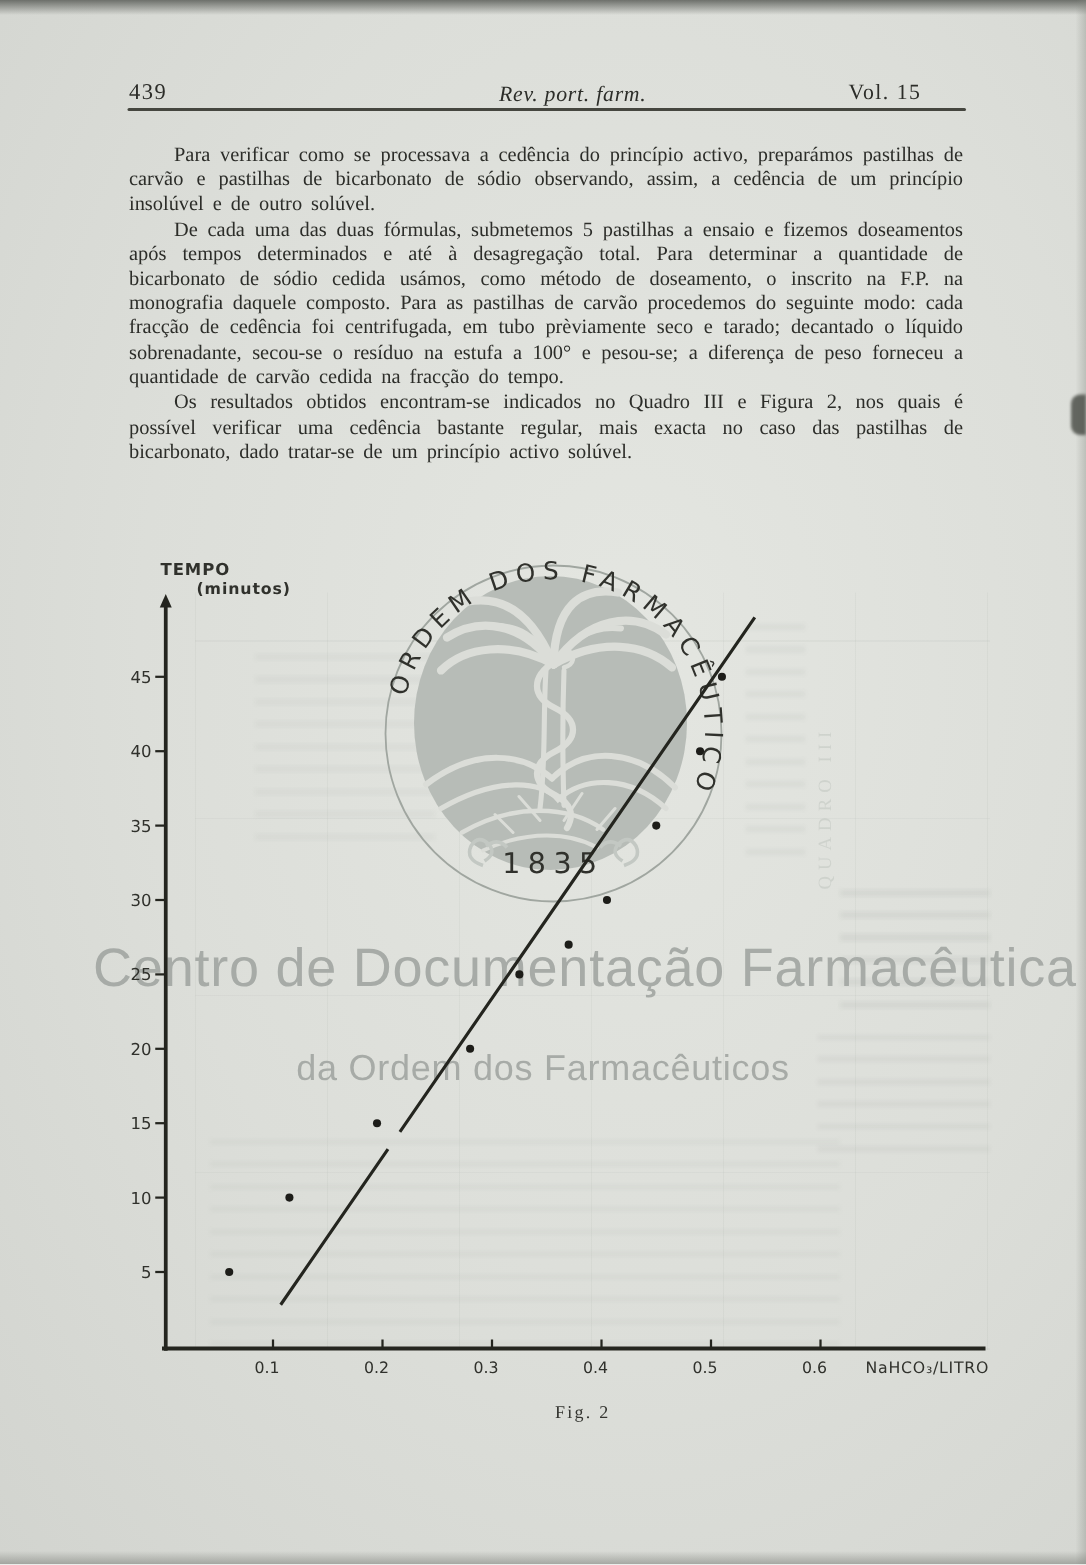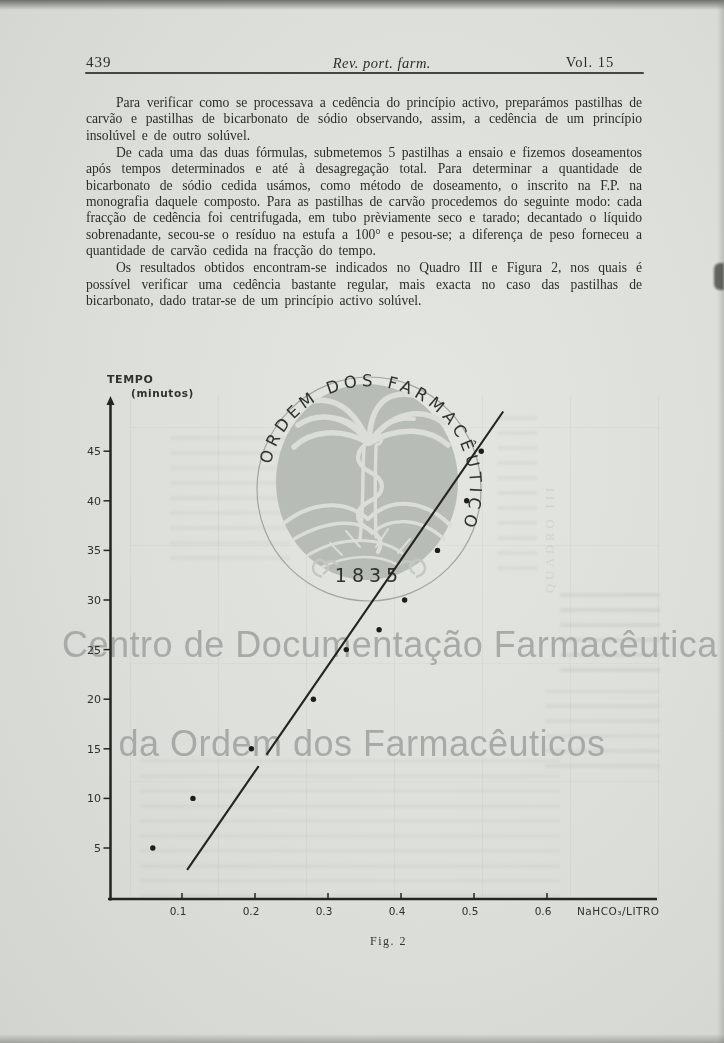--- a/index.html
+++ b/index.html
@@ -50,21 +50,21 @@
   .ghost-vtext{position:absolute;left:543px;top:473px;height:120px;
     writing-mode:vertical-rl;transform:rotate(180deg);
     font-family:"Liberation Serif",serif;font-size:12.5px;letter-spacing:4px;
     color:#76847a;opacity:.16;filter:blur(.4px);}
   
   .seal{position:absolute;left:252px;top:368px;width:234px;height:240px;}
   
   .wm{position:absolute;left:0;width:724px;text-align:center;
     font-family:"Liberation Sans",sans-serif;color:#a7aba7;letter-spacing:.5px;}
   .wm.l1{top:624px;font-size:36px;padding-left:28px;}
-  .wm.l2{top:699px;font-size:36px;margin-top:24px;}
+  .wm.l2{top:699px;font-size:24px;}
   
   .chart-svg{position:absolute;left:0;top:0;width:724px;height:1043px;}
   .axis-title{position:absolute;font-family:"DejaVu Sans",sans-serif;
     font-size:11px;color:#30312c;letter-spacing:.6px;font-weight:bold;}
   .yt1{left:107px;top:373px;}
   .yt2{left:103px;top:387px;font-size:10.5px;margin-left:28px;}
   .fig-caption{position:absolute;left:370px;top:934px;width:120px;text-align:left;
     font-size:12px;letter-spacing:1.5px;color:#33342f;}
   svg text{font-family:"DejaVu Sans",sans-serif;fill:#30312c;}
 </style>

